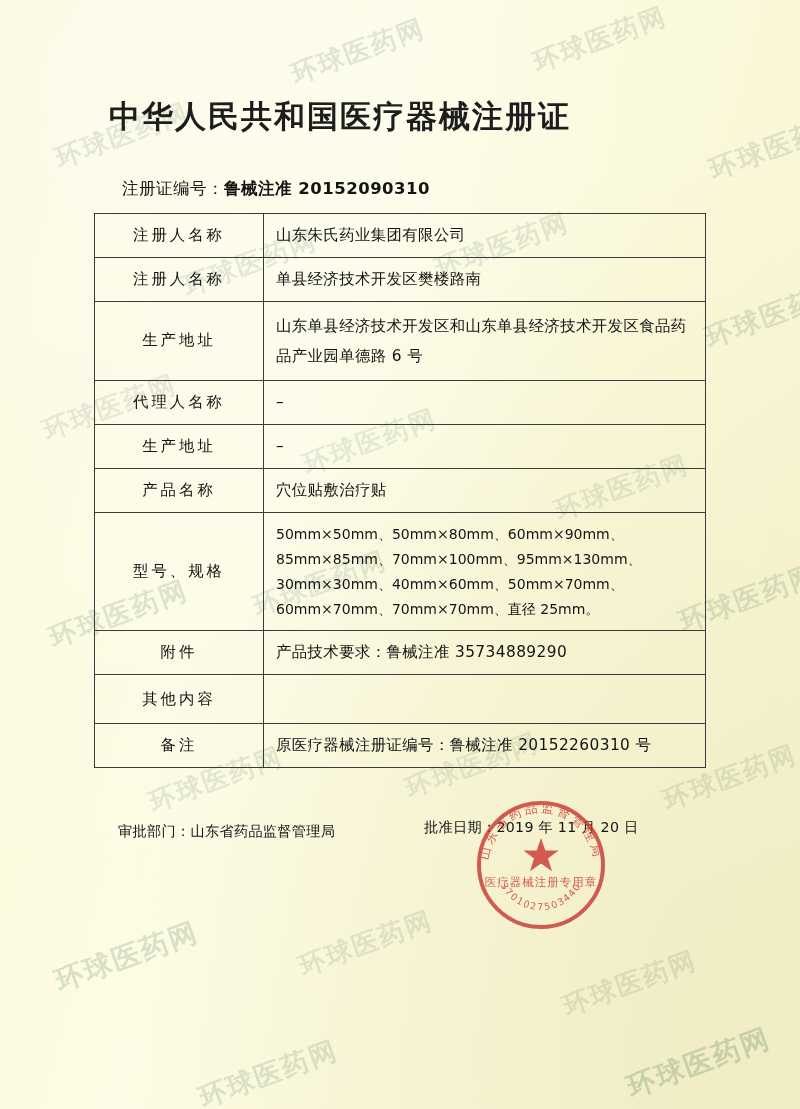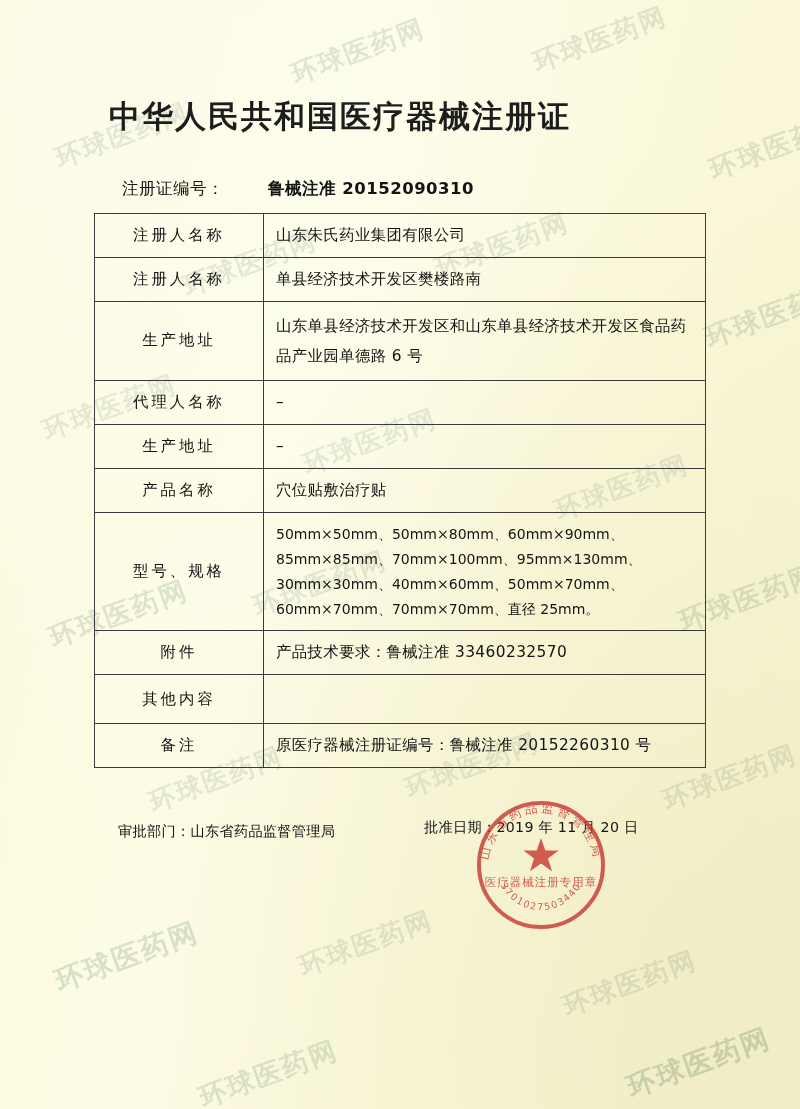--- a/index.html
+++ b/index.html
@@ -64,21 +64,21 @@
 
   .reg-no {
     position: absolute;
     top: 178px;
     left: 122px;
     font-size: 16.5px;
     color: #141414;
     letter-spacing: 0.5px;
   }
   .reg-no .label { }
-  .reg-no .value { font-weight: 600; margin-left: 44px; }
+  .reg-no .value { font-weight: 600; }
 
   
   table.cert {
     position: absolute;
     top: 213px;
     left: 94px;
     width: 612px;
     border-collapse: collapse;
     table-layout: fixed;
     background: transparent;
@@ -214,21 +214,21 @@
       <tr>
         <td class="key">产品名称</td>
         <td class="val">穴位贴敷治疗贴</td>
       </tr>
       <tr>
         <td class="key">型号、规格</td>
         <td class="val spec">50mm×50mm、50mm×80mm、60mm×90mm、85mm×85mm、70mm×100mm、95mm×130mm、30mm×30mm、40mm×60mm、50mm×70mm、60mm×70mm、70mm×70mm、直径 25mm。</td>
       </tr>
       <tr>
         <td class="key">附件</td>
-        <td class="val">产品技术要求：鲁械注准 33460232570</td>
+        <td class="val">产品技术要求：鲁械注准 35734889290</td>
       </tr>
       <tr class="row-empty">
         <td class="key">其他内容</td>
         <td class="val"></td>
       </tr>
       <tr>
         <td class="key">备注</td>
         <td class="val">原医疗器械注册证编号：鲁械注准 20152260310 号</td>
       </tr>
     </tbody>

